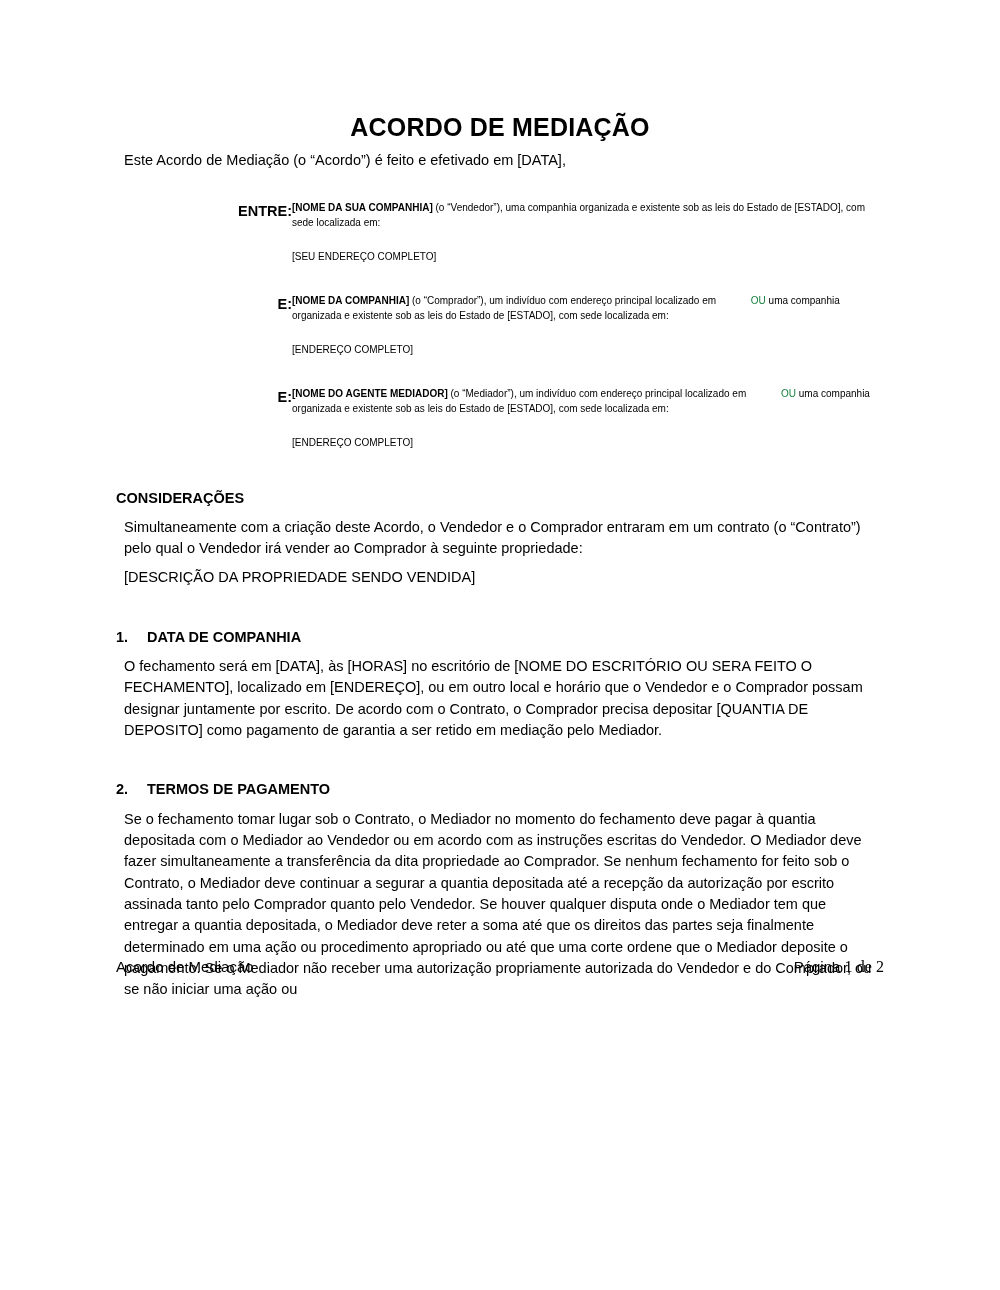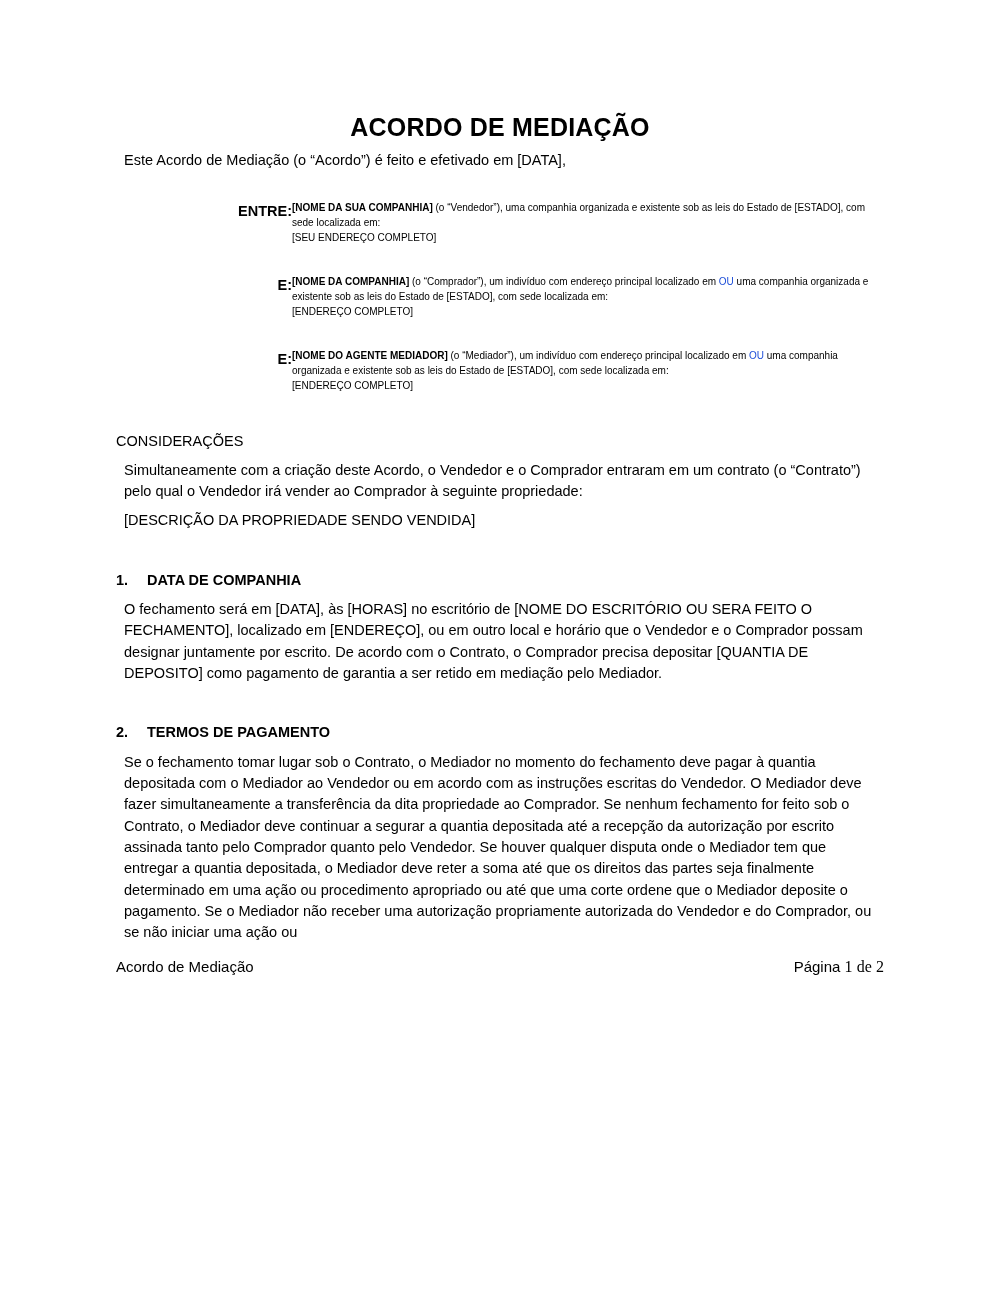--- a/index.html
+++ b/index.html
@@ -60,27 +60,29 @@
   }
   .party-body {
     flex: 1 1 auto;
     font-size: 10px;
     line-height: 1.47;
   }
   .party-body .strong {
     font-weight: bold;
   }
   .party-body .or {
-    color: #1d4ed8;
+    color: #15803d;
+    margin-left: 32px;
   }
   .party-addr {
+    margin-top: 19px;
   }
   .section-head {
     font-size: 14.5px;
-    font-weight: normal;
+    font-weight: bold;
     margin-top: 37px;
     line-height: 1.47;
   }
   .numbered-head {
     font-size: 14.5px;
     font-weight: bold;
     margin-top: 38px;
     line-height: 1.47;
     display: flex;
   }

